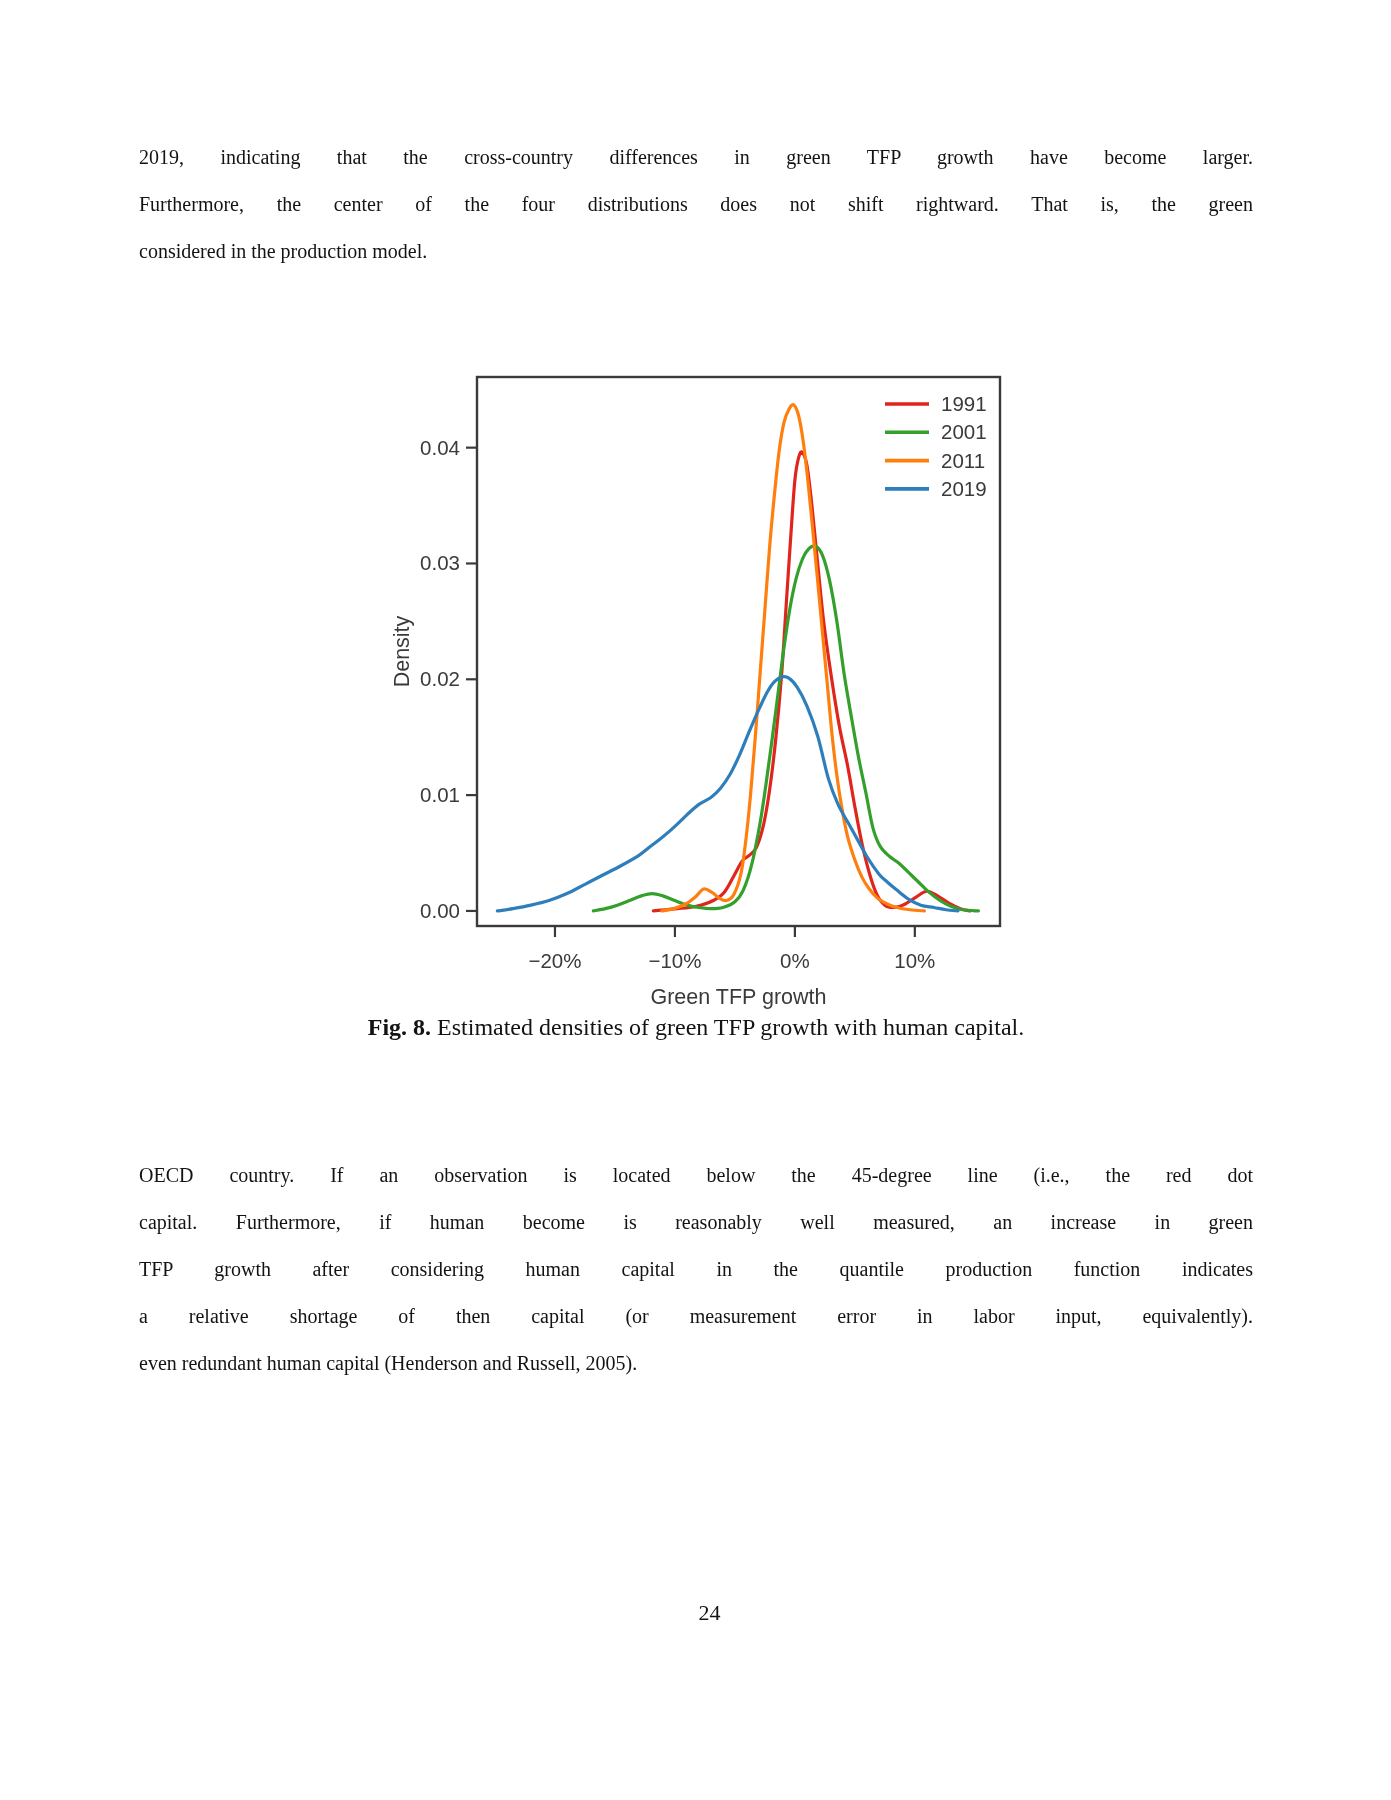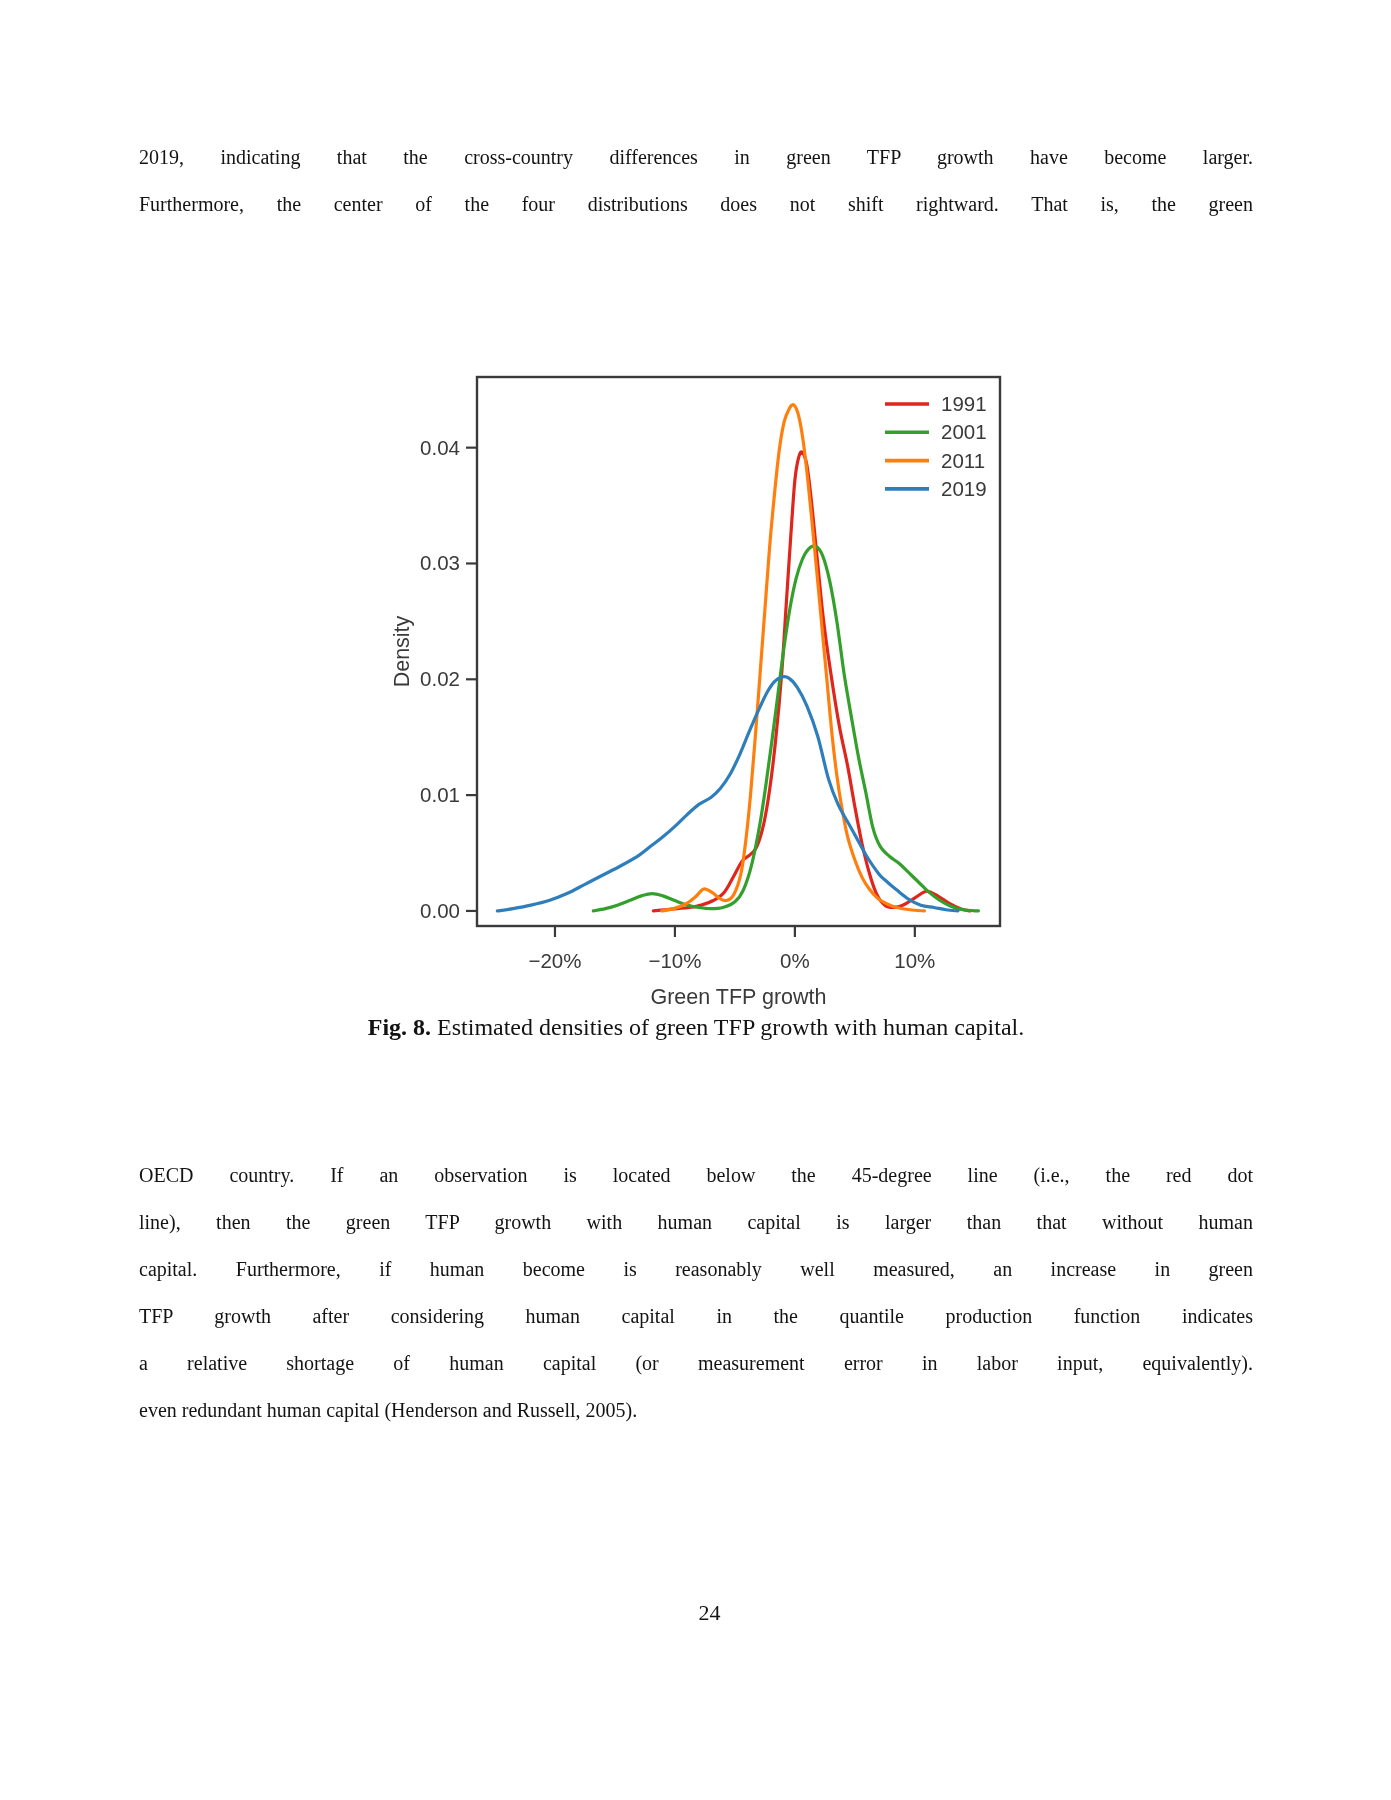--- a/index.html
+++ b/index.html
@@ -25,20 +25,21 @@
     font-size:22px;
   }
   #figure-wrap{position:absolute;left:383px;top:325px;width:650px;height:688px;}
 </style>
 </head>
 <body>
 
 <div class="textblock" id="para1" style="top:134px">
   <div class="tline">2019, indicating that the cross-country differences in green TFP growth have become larger.</div>
   <div class="tline">Furthermore, the center of the four distributions does not shift rightward. That is, the green</div>
+  <div class="tline lastline">considered in the production model.</div>
 </div>
 
 <div id="figure-wrap">
   <svg id="chart-svg" width="650" height="688" viewBox="0 0 650 688" xmlns="http://www.w3.org/2000/svg">
       <defs>
         <clipPath id="plotclip">
           <rect x="94" y="52" width="523" height="549"></rect>
         </clipPath>
       </defs>
       <line x1="171.9701834862385" y1="601" x2="171.9701834862385" y2="612" stroke="#3a3a3a" stroke-width="2.2"></line>
@@ -82,20 +83,19 @@
 </div>
 
 <div id="caption">
   <span class="cap-label">Fig. 8.</span>
   <span> </span>
   <span>Estimated densities of green TFP growth with human capital.</span>
 </div>
 
 <div class="textblock" id="para2" style="top:1152px">
   <div class="tline">OECD country. If an observation is located below the 45-degree line (i.e., the red dot</div>
-  <div class="tline">line), then the green TFP growth with human capital is larger than that without human</div>
   <div class="tline">capital. Furthermore, if human become is reasonably well measured, an increase in green</div>
   <div class="tline">TFP growth after considering human capital in the quantile production function indicates</div>
-  <div class="tline">a relative shortage of human capital (or measurement error in labor input, equivalently).</div>
+  <div class="tline">a relative shortage of then capital (or measurement error in labor input, equivalently).</div>
   <div class="tline lastline">even redundant human capital (Henderson and Russell, 2005).</div>
 </div>
 
 <div id="pagenum">24</div>
 
 </body></html>

